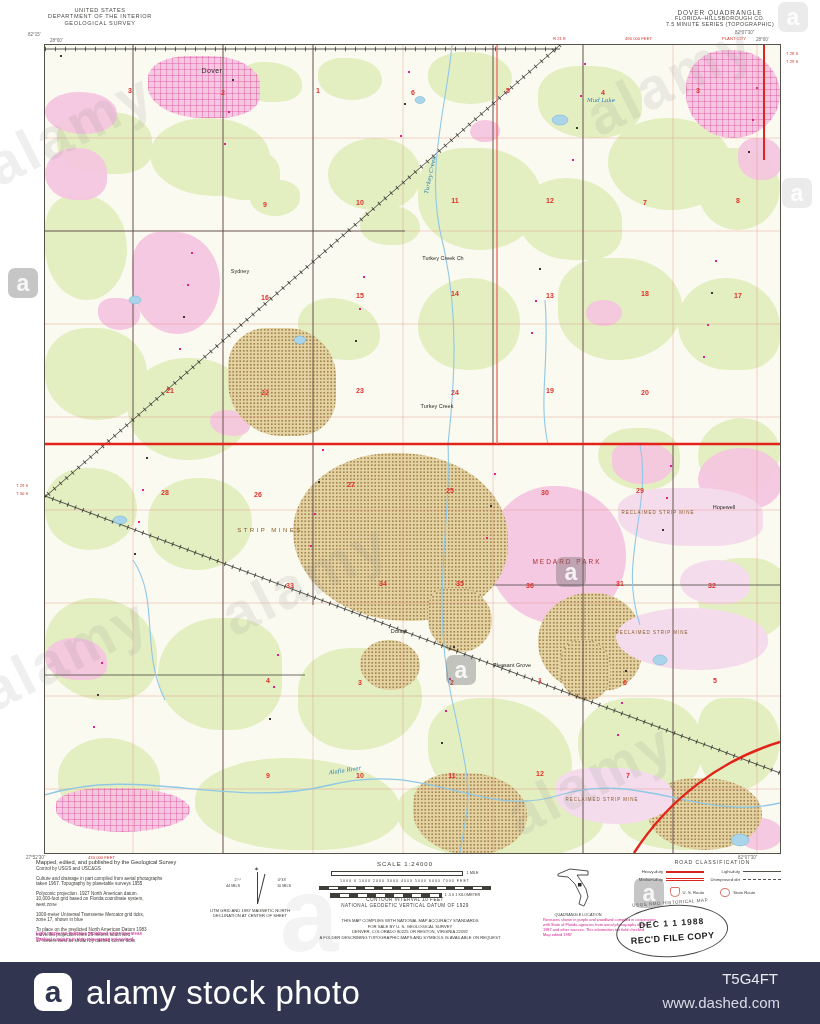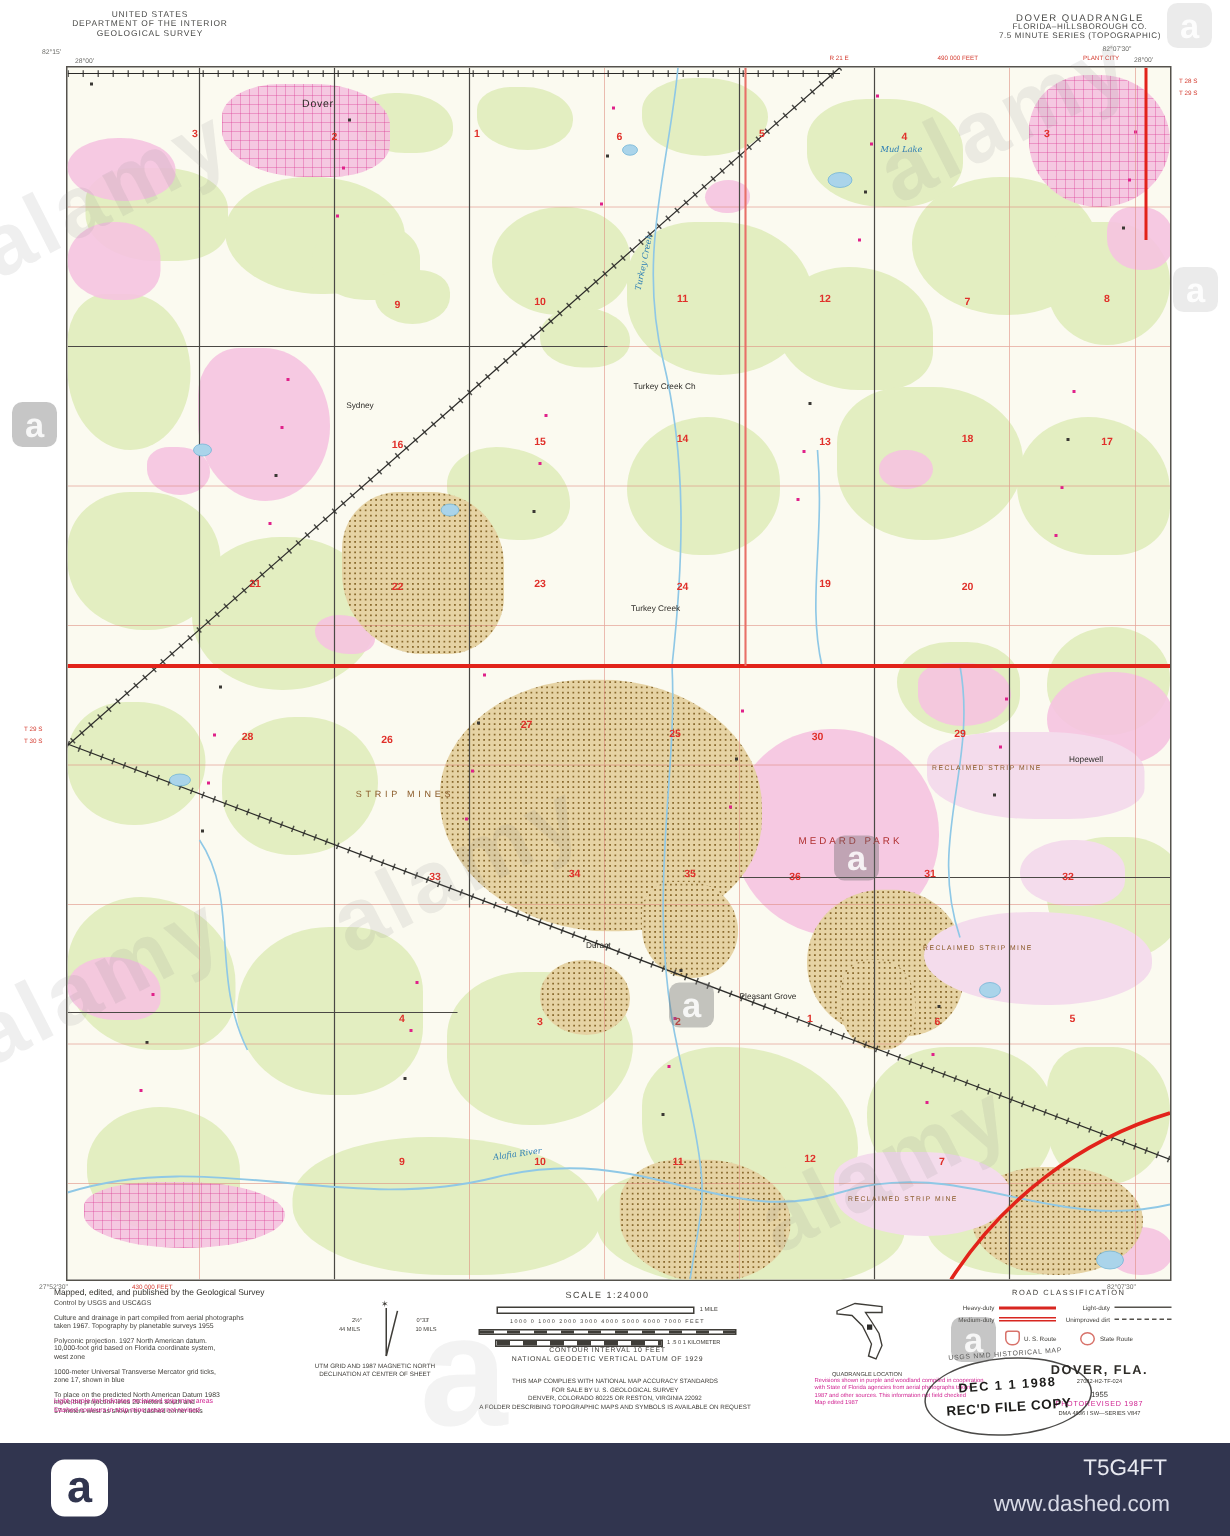--- a/index.html
+++ b/index.html
@@ -489,27 +489,20 @@
         </div>
       </div>
 
       <div class="revision" id="revision-lines">
           <div class="revision-line">Revisions shown in purple and woodland compiled in cooperation</div>
           <div class="revision-line">with State of Florida agencies from aerial photographs taken</div>
           <div class="revision-line">1987 and other sources.  This information not field checked</div>
           <div class="revision-line">Map edited 1987</div>
         </div>
 
-      <div class="titleblock">
-        <div class="tb-name">DOVER, FLA.</div>
-        <div class="tb-code">27082-H2-TF-024</div>
-        <div class="tb-year">1955</div>
-        <div class="tb-rev">PHOTOREVISED 1987</div>
-        <div class="tb-series">DMA 4836 I SW—SERIES V847</div>
-      </div>
 
       <div class="stamp">
         <div class="oval"></div>
         <div class="arc">USGS NMD HISTORICAL MAP</div>
         <div class="date">DEC 1 1 1988</div>
         <div class="copy">REC'D FILE COPY</div>
       </div>
     </div>
 
     <span class="wm-text" style="left:-20px;top:95px;">alamy</span>
@@ -521,16 +514,17 @@
     <span class="wm-box" style="left:8px;top:268px;">a</span>
     <span class="wm-box light" style="left:782px;top:178px;">a</span>
     <span class="wm-box light" style="left:778px;top:2px;">a</span>
     <span class="wm-box" style="left:556px;top:557px;">a</span>
     <span class="wm-box" style="left:446px;top:655px;">a</span>
     <span class="wm-box" style="left:634px;top:878px;">a</span>
   </div>
 
   <div class="bar-footer">
     <div class="logo">a</div>
+    <div class="brand">alamy stock photo</div>
     <div class="photo-id">T5G4FT</div>
     <div class="photo-url">www.dashed.com</div>
   </div>
 </div>
 
 </body></html>

